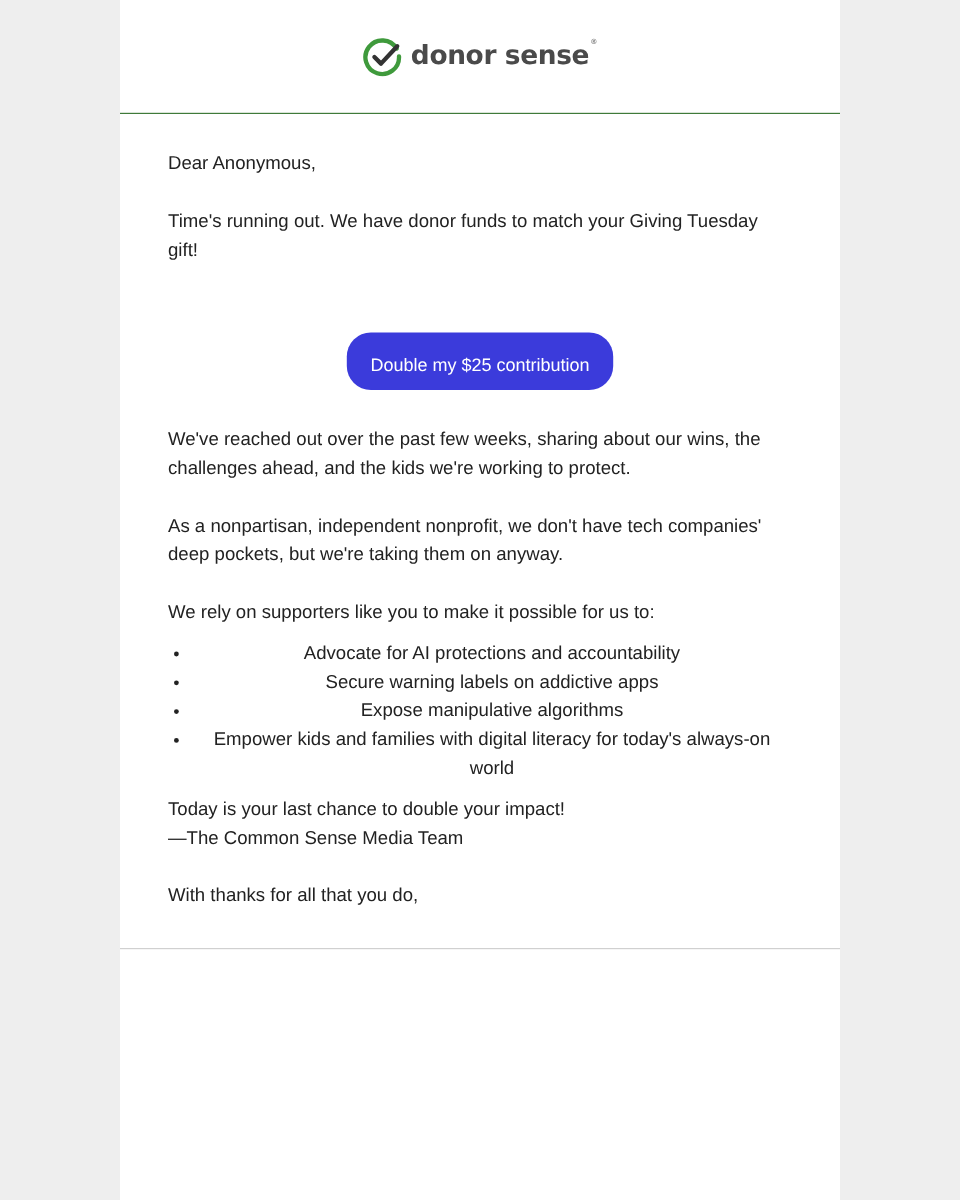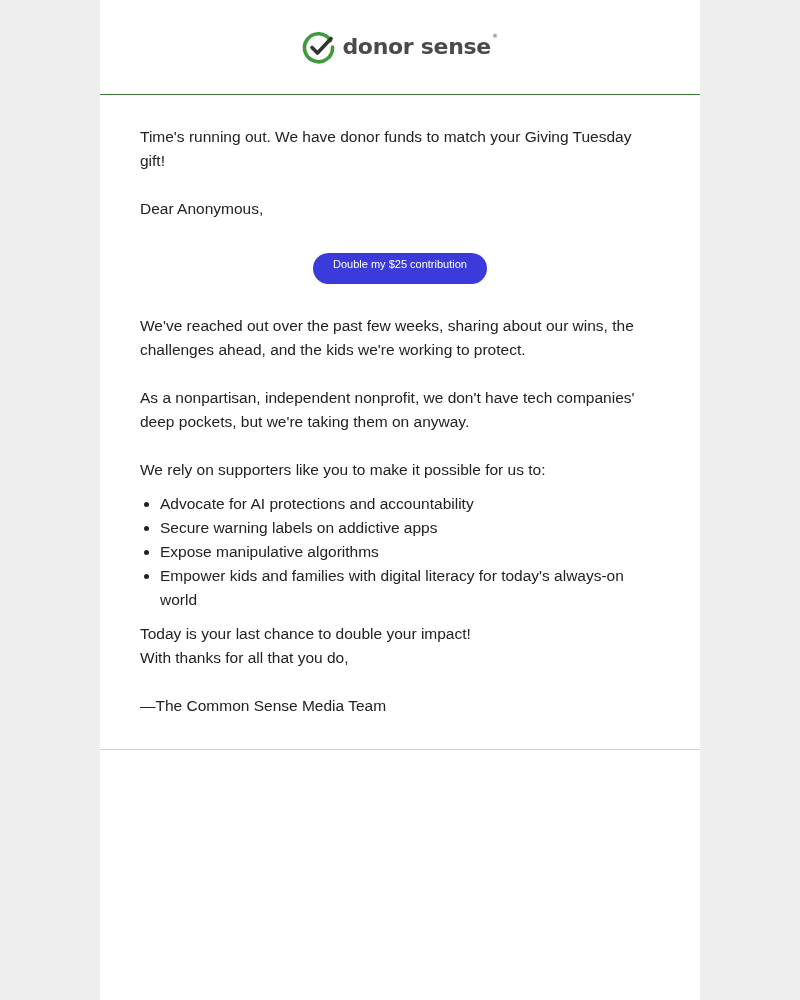--- a/index.html
+++ b/index.html
@@ -69,30 +69,32 @@
     }
     .cta-wrap {
       display: flex;
       justify-content: center;
       margin: 32px 0 30px 0;
     }
     .cta {
       display: inline-block;
       background: #3b3bdb;
       color: #ffffff;
-      font-size: 11px;
+      font-size: 15px;
       line-height: 20px;
-      padding: 1px 20px 10px 20px;
+      padding: 18px 20px 10px 20px;
       border-radius: 20px;
       text-decoration: none;
       cursor: pointer;
+      margin-top: 24px;
     }
     ul.bullets {
       margin: -14px 0 10px 0;
       padding-left: 20px;
+      text-align: center;
     }
     ul.bullets li {
       margin: 0;
       line-height: 24px;
     }
     .bold-line {
       font-weight: normal;
       margin: 0 0 0 0 !important;
     }
     .footer {
@@ -114,23 +116,23 @@
     <div class="logo">
       <svg class="logo-mark" viewBox="0 0 34 34">
         <path d="M28.5 10.5 A14 14 0 1 0 30.5 17" fill="none" stroke="#3f9a3c" stroke-width="3.6" stroke-linecap="round"></path>
         <path d="M10 17.5 L15.5 23 L29 8.5" fill="none" stroke="#333333" stroke-width="3.6" stroke-linecap="round" stroke-linejoin="round"></path>
       </svg>
       <span class="logo-text"><span>donor sense</span><span class="logo-reg">®</span></span>
     </div>
   </div>
 
   <div class="content">
+    <p>Dear Anonymous,</p>
+
     <p>Time's running out. We have donor funds to match your Giving Tuesday gift!</p>
-
-    <p>Dear Anonymous,</p>
 
 
     <div class="cta-wrap">
       <a class="cta" href="#">Double my $25 contribution</a>
     </div>
 
     <p>We've reached out over the past few weeks, sharing about our wins, the challenges ahead, and the kids we're working to protect.</p>
 
     <p>As a nonpartisan, independent nonprofit, we don't have tech companies' deep pockets, but we're taking them on anyway.</p>
 
@@ -139,22 +141,22 @@
     <ul class="bullets">
       <li>Advocate for AI protections and accountability</li>
       <li>Secure warning labels on addictive apps</li>
       <li>Expose manipulative algorithms</li>
       <li>Empower kids and families with digital literacy for today's always-on world</li>
     </ul>
 
     <p class="bold-line">Today is your last chance to double your impact!</p>
 
 
+    <p>—The Common Sense Media Team</p>
+
     <p>With thanks for all that you do,</p>
-
-    <p>—The Common Sense Media Team</p>
   </div>
 
   <div class="footer">
     
   </div>
 
 </div>
 
 </body></html>

